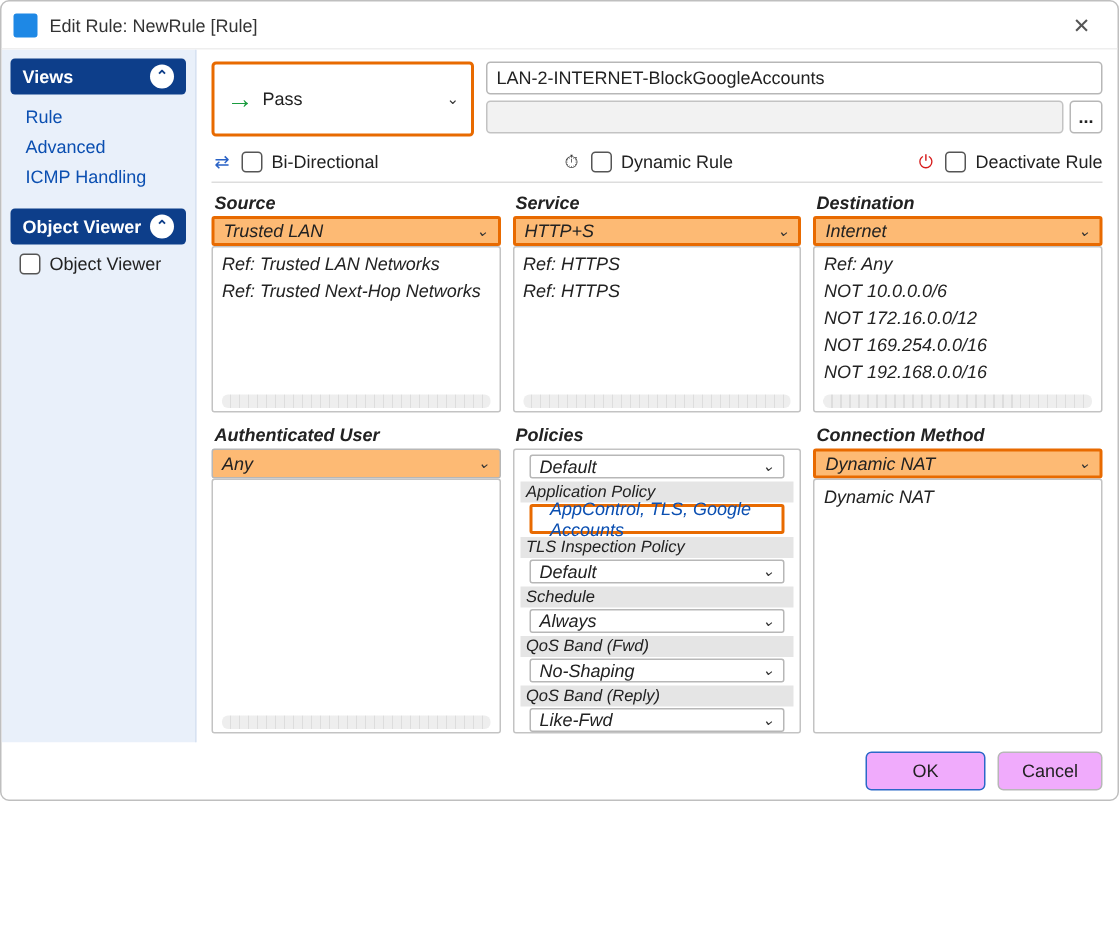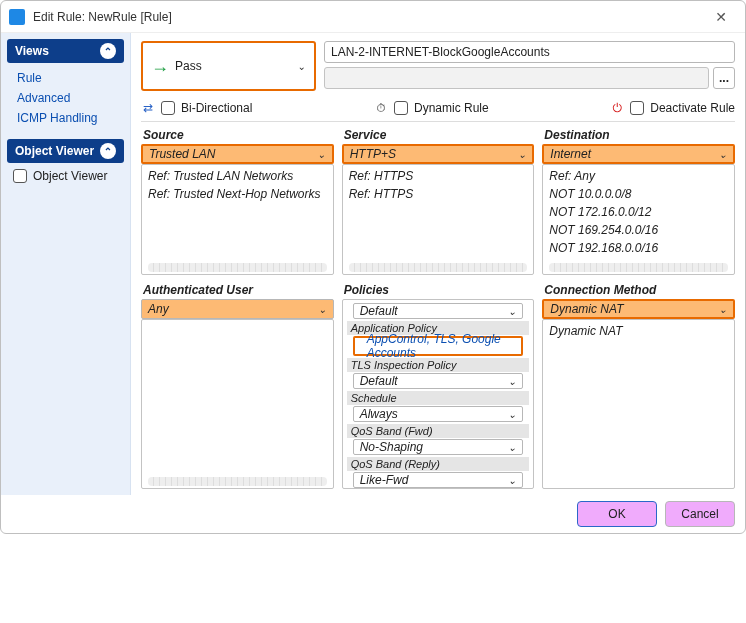--- a/index.html
+++ b/index.html
@@ -416,21 +416,21 @@
           </div>
         </div>
         <div class="col">
           <div class="col-title">Destination</div>
           <div class="dropdown">
             <span>Internet</span>
             <span class="chev">⌄</span>
           </div>
           <div class="listbox">
             <div class="item">Ref: Any</div>
-            <div class="item">NOT 10.0.0.0/8</div>
+            <div class="item">NOT 10.0.0.0/6</div>
             <div class="item">NOT 172.16.0.0/12</div>
             <div class="item">NOT 169.254.0.0/16</div>
             <div class="item">NOT 192.168.0.0/16</div>
             <div class="hscroll"></div>
           </div>
         </div>
       </div>
 
       <div class="lower">
         <div class="col">

